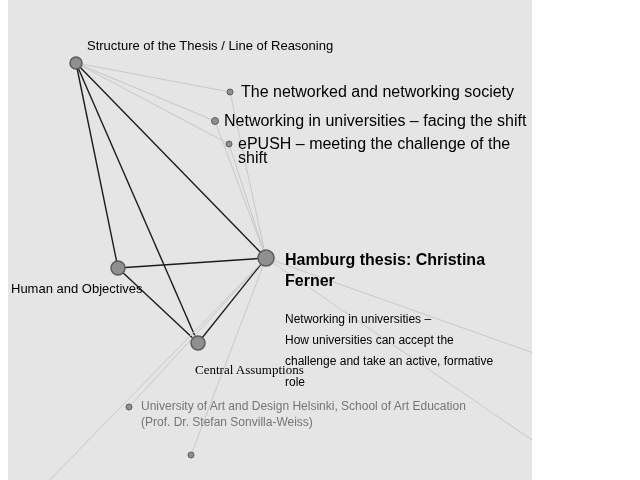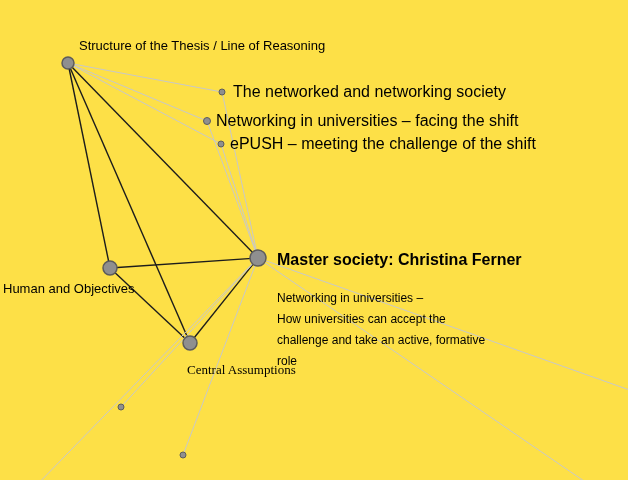--- a/index.html
+++ b/index.html
@@ -1,22 +1,23 @@
 <!DOCTYPE html>
 <html><head>
 <meta charset="utf-8">
 <style>
   html, body { margin: 0; padding: 0; background: #ffffff; }
   body { font-family: "Liberation Sans", "DejaVu Sans", sans-serif; }
   #stage {
     position: relative;
-    width: 628px;
+    width: 524px;
     height: 480px;
-    background: #fde047;
+    background: #e5e5e5;
     overflow: hidden;
+    margin-left: 8px;
   }
   #edges-nodes { position: absolute; left: 0; top: 0; }
   .lbl { position: absolute; white-space: pre-line; color: #000000; }
   .lbl-main  { font-size: 13px; line-height: 15px; }
   .lbl-small { font-size: 16px; line-height: 14px; }
   .lbl-gray  { font-size: 12px; line-height: 16px; color: #757575; }
   .thesis-title { font-size: 16px; font-weight: bold; line-height: 21px; }
   .thesis-sub   { font-size: 12px; line-height: 21px; }
 
   #lbl-structure    { left: 79px;  top: 38px; }
@@ -65,26 +66,28 @@
 
   <div id="lbl-structure" class="lbl lbl-main">Structure of the Thesis / Line of Reasoning</div>
 
   <div id="lbl-soc" class="lbl lbl-small">The networked and networking society</div>
 
   <div id="lbl-epush" class="lbl lbl-small">ePUSH – meeting the challenge of the shift</div>
 
   <div id="lbl-net" class="lbl lbl-small">Networking in universities – facing the shift</div>
 
   <div id="lbl-thesis" class="lbl">
-    <div class="thesis-title">Master society: Christina Ferner</div>
+    <div class="thesis-title">Hamburg thesis: Christina Ferner</div>
     <div class="thesis-sub">Networking in universities –
 How universities can accept the
 challenge and take an active, formative
 role</div>
   </div>
 
   <div id="lbl-aims" class="lbl lbl-main">Human and Objectives</div>
 
   <div id="lbl-assumptions" class="lbl lbl-main">Central Assumptions</div>
 
+  <div id="lbl-helsinki" class="lbl lbl-gray">University of Art and Design Helsinki, School of Art Education
+(Prof. Dr. Stefan Sonvilla-Weiss)</div>
 
 
 </div>
 
 </body></html>

